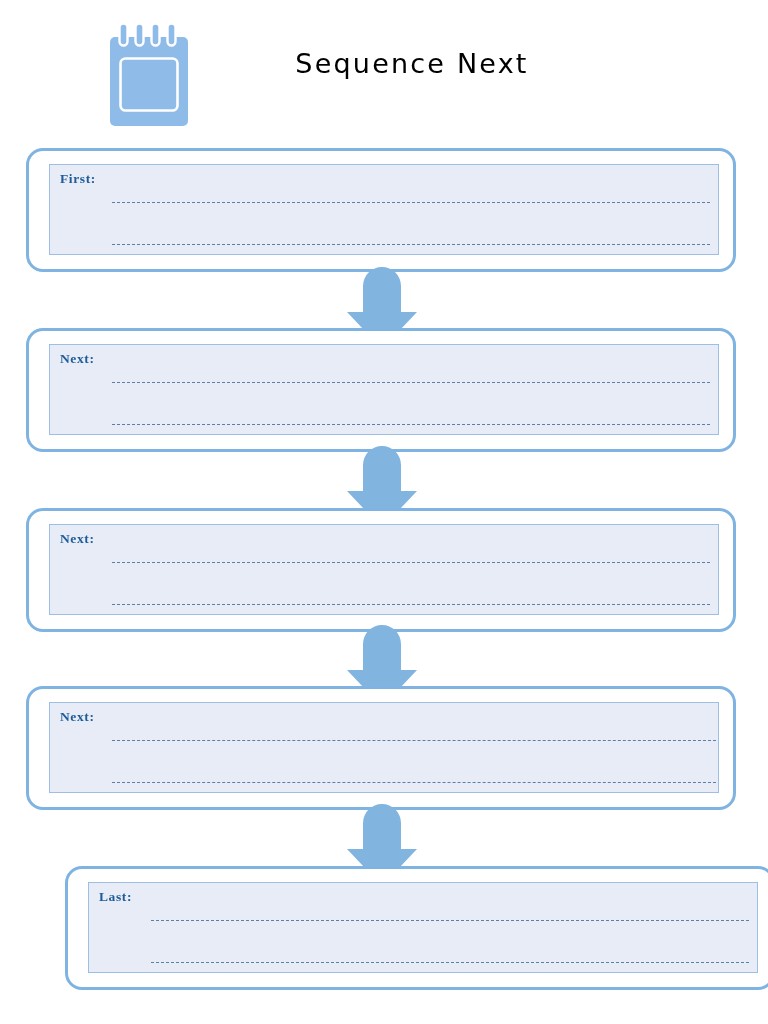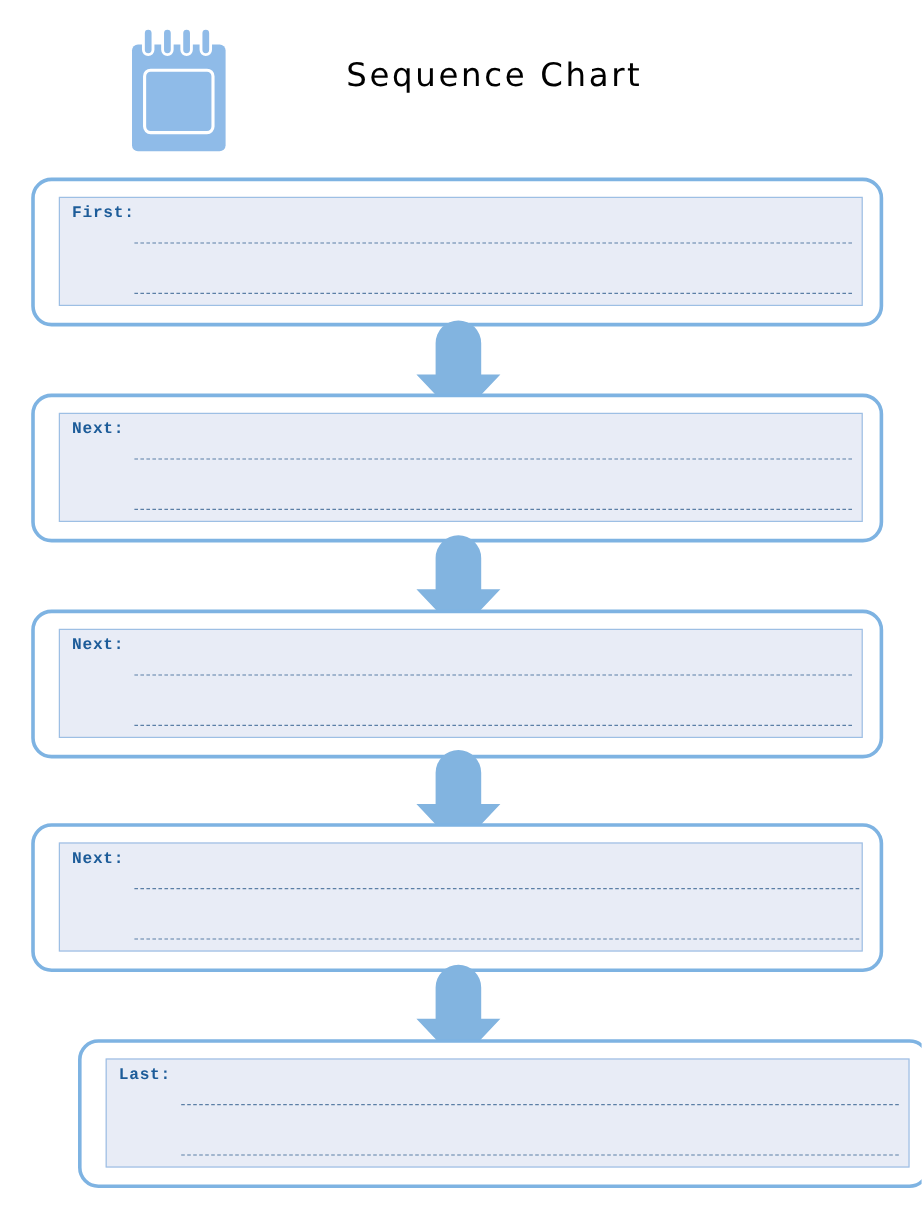--- a/index.html
+++ b/index.html
@@ -74,21 +74,21 @@
     bottom: 14px;
     box-sizing: border-box;
     border: 1px solid #9dbfe4;
     background: #e8ecf6;
   }
 
   .step-label {
     position: absolute;
     left: 10px;
     top: 6px;
-    font-family: Liberation Mono, monospace;
+    font-family: Liberation Serif, serif;
     font-size: 13.5px;
     font-weight: bold;
     letter-spacing: 0.6px;
     color: #1d5c99;
     white-space: nowrap;
   }
 
   .writing-line {
     position: absolute;
     left: 62px;
@@ -135,21 +135,21 @@
 
       <g fill="#8fbbe8" stroke="#ffffff" stroke-width="2.4">
         <rect x="13.5" y="1.5" width="8" height="22" rx="4"></rect>
         <rect x="29.5" y="1.5" width="8" height="22" rx="4"></rect>
         <rect x="45.5" y="1.5" width="8" height="22" rx="4"></rect>
         <rect x="61.5" y="1.5" width="8" height="22" rx="4"></rect>
       </g>
     </svg>
   </div>
 
-  <div id="page-title">Sequence Chart</div>
+  <div id="page-title">Sequence Next</div>
 </div>
 
 <div id="chart">
 
   <div class="step" style="top:148px;">
     <div class="step-inner">
       <div class="step-label">First:</div>
       <div class="writing-line l1"></div>
       <div class="writing-line l2"></div>
     </div>

